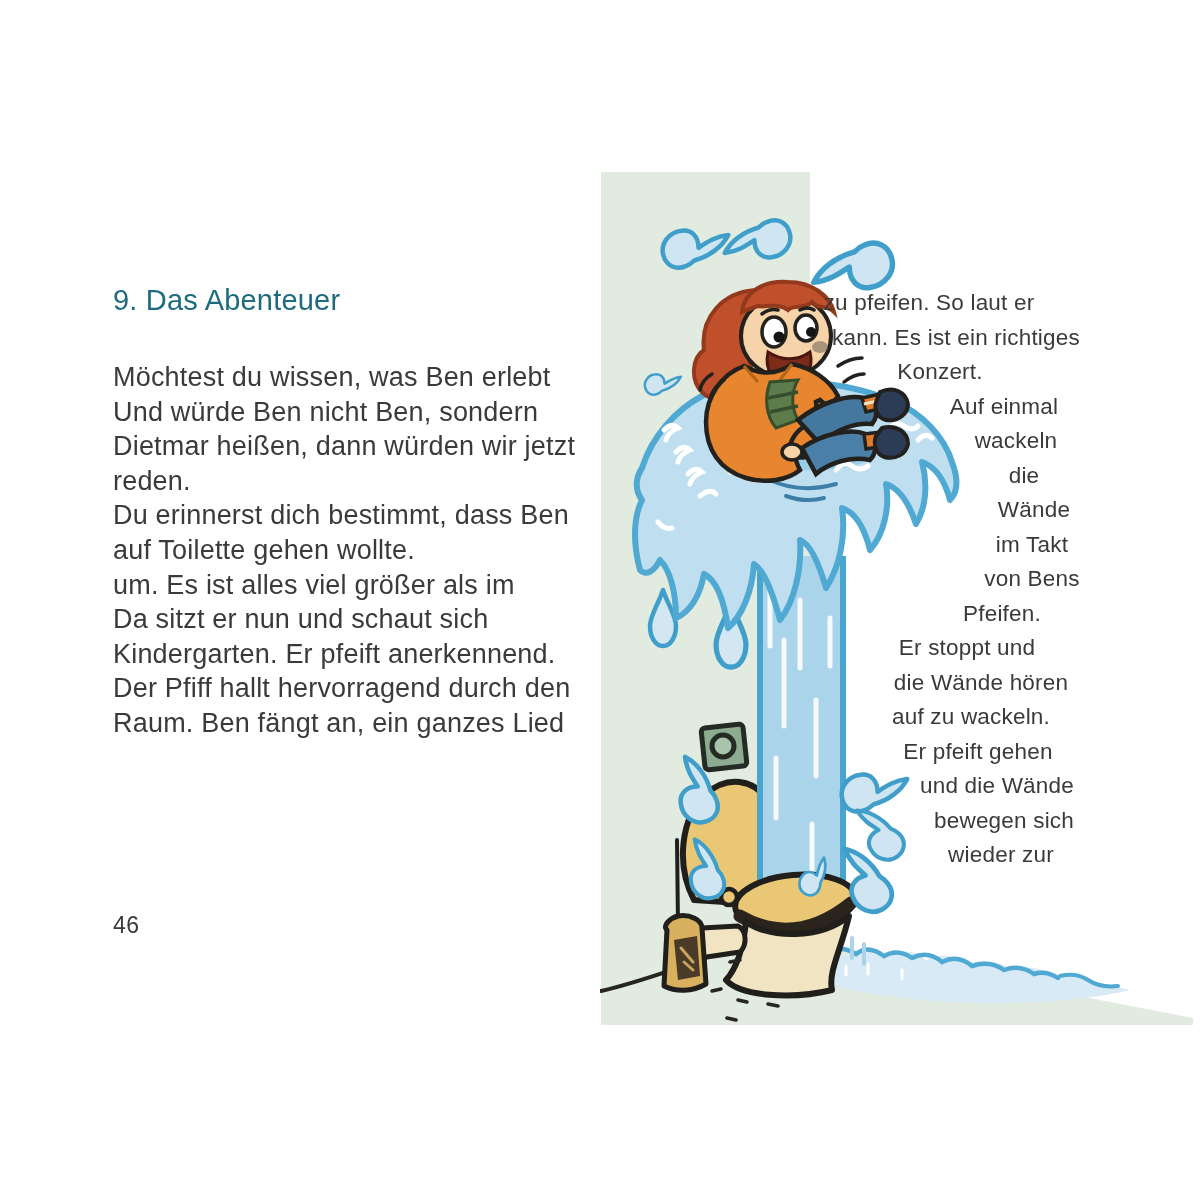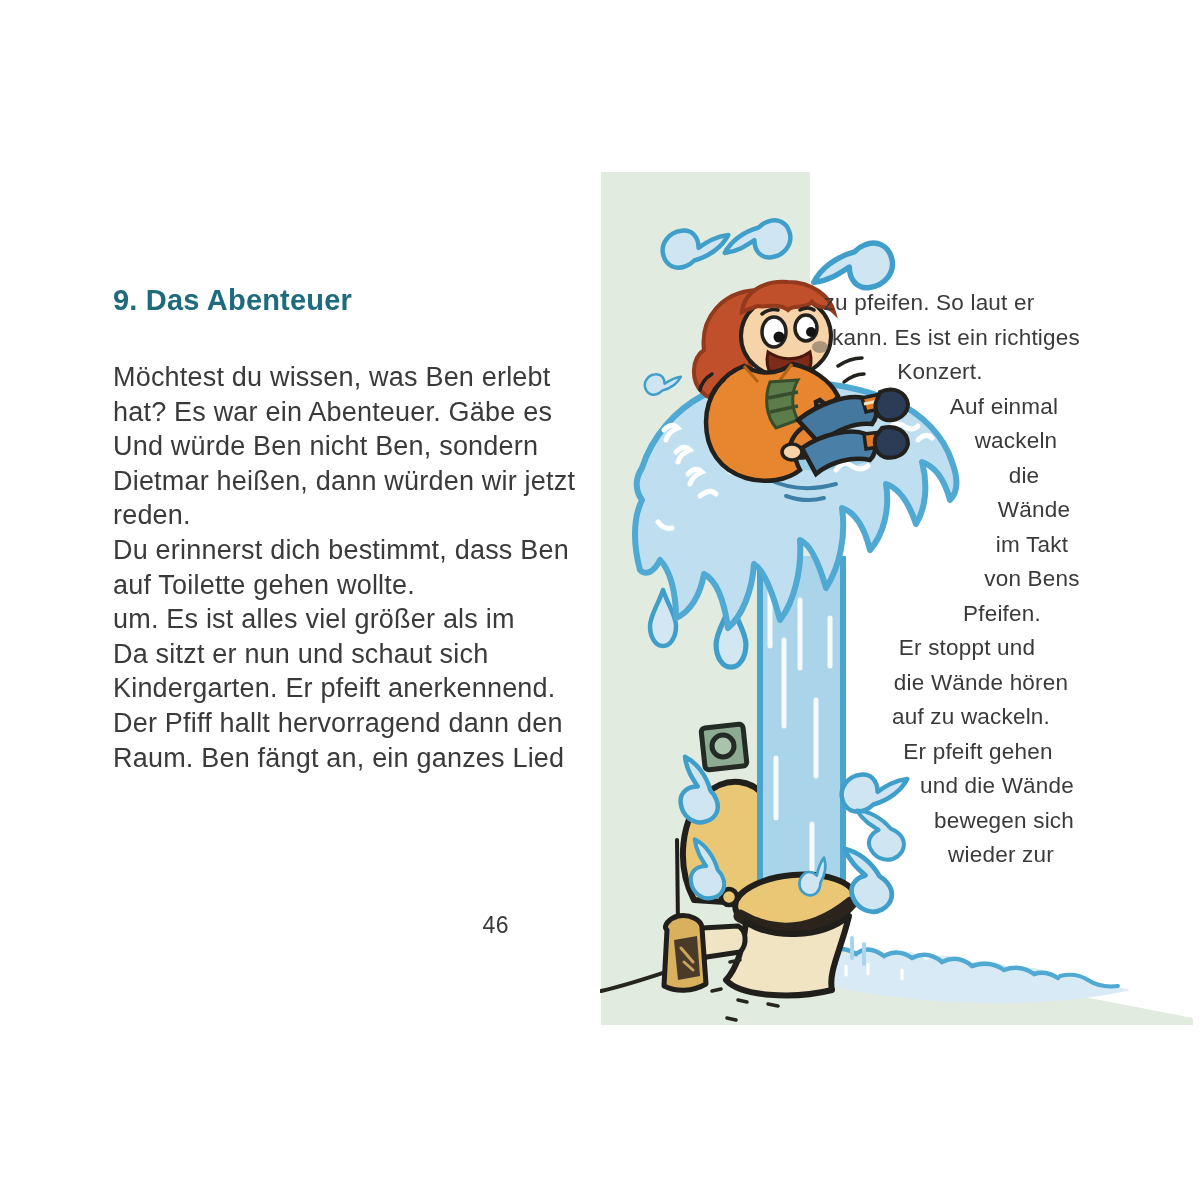--- a/index.html
+++ b/index.html
@@ -3,59 +3,58 @@
 <meta charset="utf-8">
 <style>
   html,body{margin:0;padding:0;background:#ffffff;}
   .book{
     position:relative;width:1200px;height:1200px;background:#ffffff;overflow:hidden;
     font-family:"Liberation Sans","DejaVu Sans",sans-serif;color:#3a3a3a;
   }
   
   .chapter-title{
     position:absolute;left:113px;top:284px;
-    font-size:29px;font-weight:700;color:#1e6b7e;letter-spacing:.2px;
+    font-size:29px;font-weight:400;color:#1e6b7e;letter-spacing:.2px;
   }
   .left-text{
     position:absolute;left:113px;top:360px;width:420px;
     font-size:27px;line-height:34.6px;letter-spacing:.2px;
   }
   .lline{white-space:nowrap;}
   .page-number{
     position:absolute;left:113px;top:912px;width:396px;
-    text-align:right;font-size:23px;letter-spacing:.5px;
+    text-align:left;font-size:23px;letter-spacing:.5px;
   }
   
   .rline{
     position:absolute;left:var(--cx);transform:translateX(-50%);
     font-size:22.5px;line-height:30px;letter-spacing:.2px;white-space:nowrap;z-index:2;
   }
   
   .illustration{position:absolute;left:600px;top:170px;width:600px;height:856px;z-index:1;}
   .illustration svg{display:block;width:100%;height:100%;}
 </style>
 </head>
 <body>
 
 <div class="book">
 
   <div class="chapter-title">9. Das Abenteuer</div>
 
   <div class="left-text">
     <div class="lline">Möchtest du wissen, was Ben erlebt</div>
-    <div class="lline">hat? Es war ein Abenteuer. Gäbe es</div>
     <div class="lline">Und würde Ben nicht Ben, sondern</div>
     <div class="lline">Dietmar heißen, dann würden wir jetzt</div>
     <div class="lline">reden.</div>
     <div class="lline">Du erinnerst dich bestimmt, dass Ben</div>
     <div class="lline">auf Toilette gehen wollte.</div>
     <div class="lline">um. Es ist alles viel größer als im</div>
     <div class="lline">Da sitzt er nun und schaut sich</div>
     <div class="lline">Kindergarten. Er pfeift anerkennend.</div>
-    <div class="lline">Der Pfiff hallt hervorragend dann den</div>
+    <div class="lline">Der Pfiff hallt hervorragend durch den</div>
     <div class="lline">Raum. Ben fängt an, ein ganzes Lied</div>
   </div>
 
   <div class="page-number">46</div>
 
   <div class="rline" style="--cx:929px;top:288px">zu pfeifen. So laut er</div>
   <div class="rline" style="--cx:956px;top:323px">kann. Es ist ein richtiges</div>
   <div class="rline" style="--cx:940px;top:357px">Konzert.</div>
   <div class="rline" style="--cx:1004px;top:392px">Auf einmal</div>
   <div class="rline" style="--cx:1016px;top:426px">wackeln</div>

